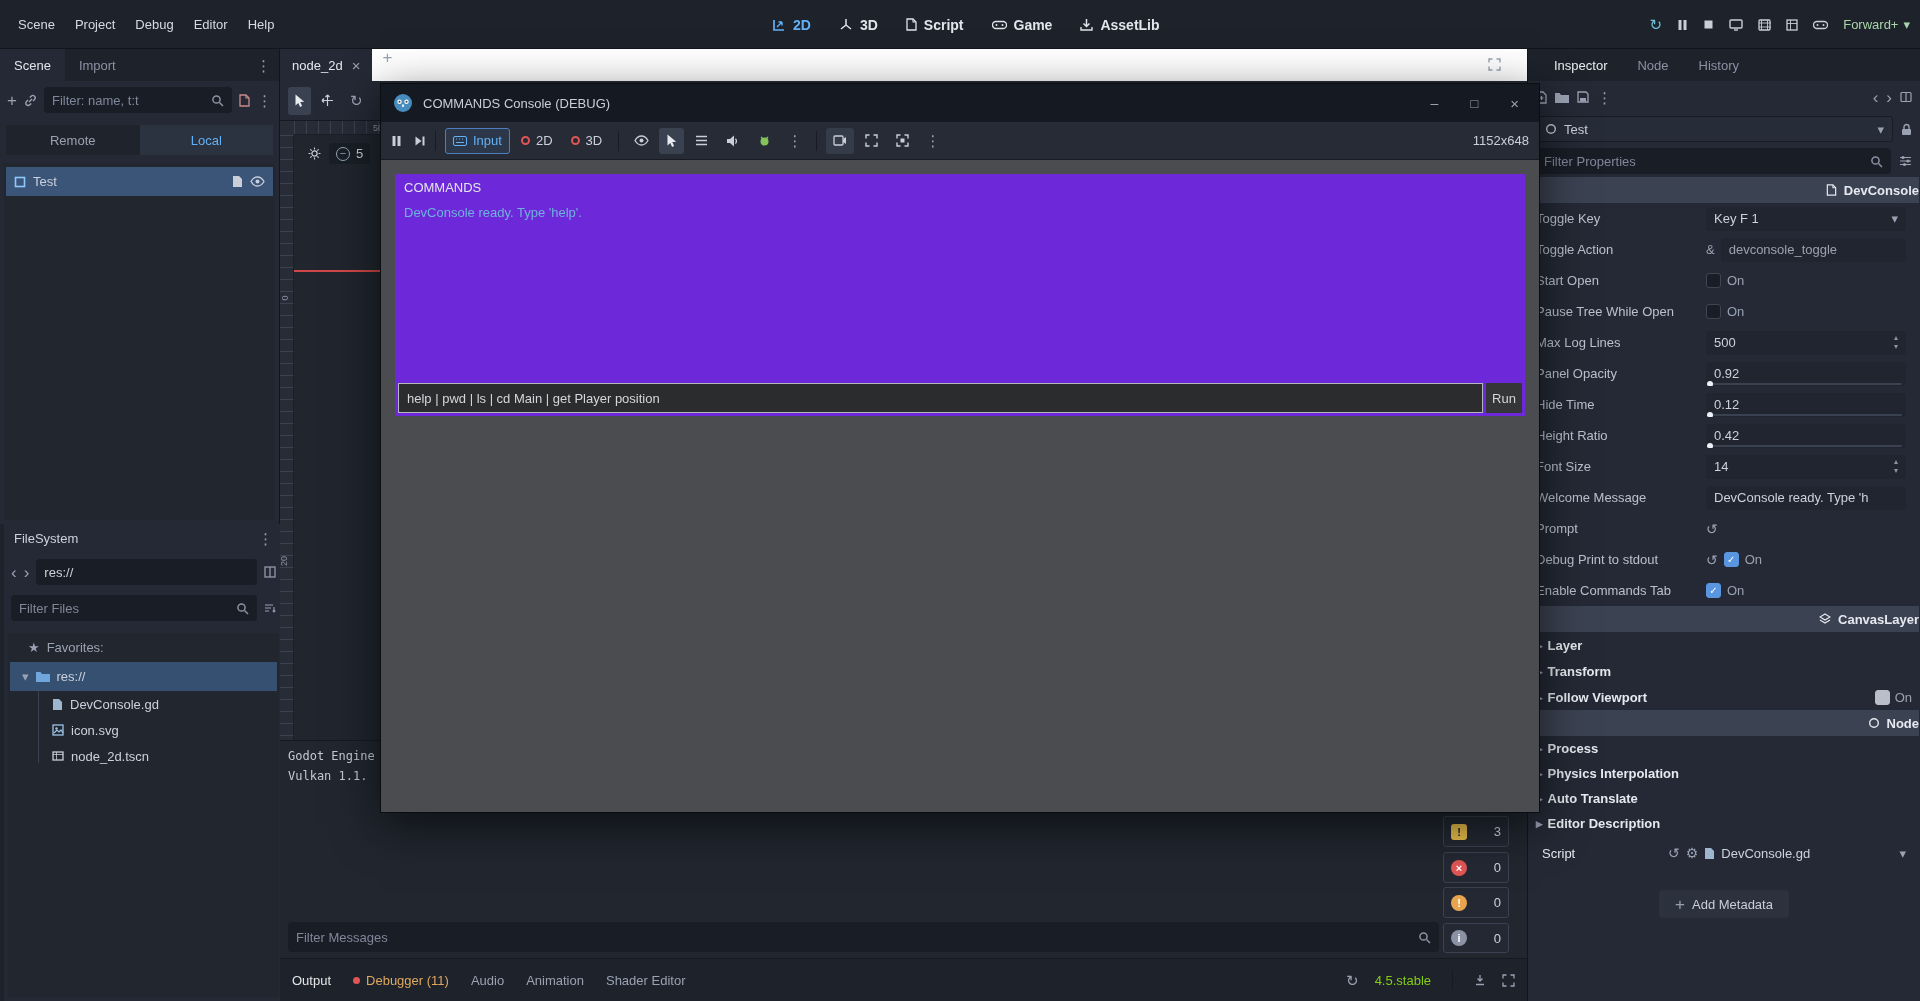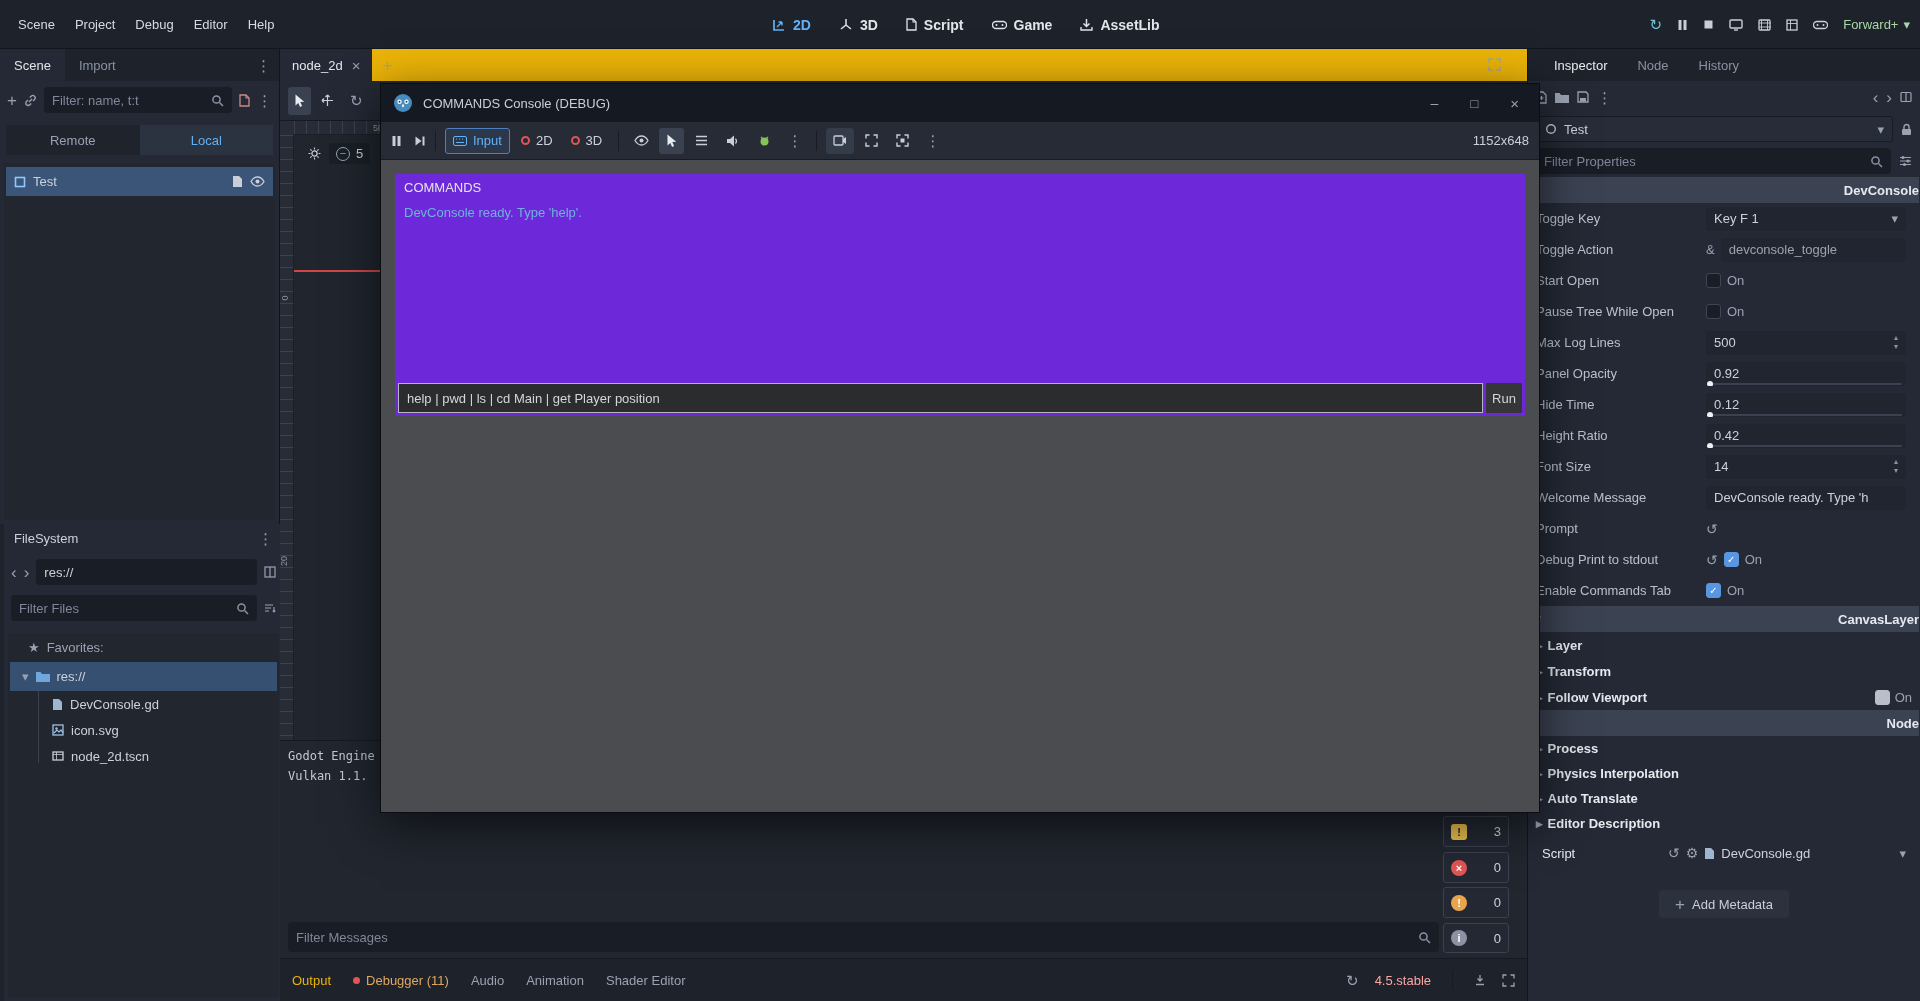--- a/index.html
+++ b/index.html
@@ -42,21 +42,21 @@
 .ti .ph{white-space:nowrap;overflow:hidden;flex:1}
 .ti .tval{color:#ccd2dd;flex:1}
 .seg{display:flex;flex:0 0 30px;margin:6px 6px 0}
 .seg-btn{flex:1;display:flex;align-items:center;justify-content:center;background:#1e232c;color:#9aa2b2}
 .seg-btn.active{background:#2c3340;color:#62b1f6}
 .tree{background:#21262f;flex:1;margin:8px 4px 4px;position:relative;overflow:hidden}
 .tree-row{display:flex;align-items:center;gap:7px;height:29px;padding:0 8px;position:relative}
 .tree-row.sel-node{background:#3a5577}
 .tree-row.sel-file{background:#355070}
 
-.stabs{display:flex;align-items:center;height:32px;background:#eab308;position:relative}
+.stabs{display:flex;height:32px;background:#ffffff;position:relative}
 .stab{display:flex;align-items:center;gap:9px;height:32px;padding:0 12px;background:#242935;color:#e2e6ec}
 .ctoolbar{display:flex;align-items:center;height:40px;background:#242935;border-bottom:1px solid #151a22;padding:0 8px;gap:4px}
 .tchip{height:28px;padding:0 6px;border-radius:3px;display:flex;align-items:center}
 .tchip.sel{background:#3a4252}
 .canvas{position:absolute;left:0;top:72px;width:100%;height:619px;background:#20252e;overflow:hidden}
 .hruler{position:absolute;left:14px;top:0;right:0;height:14px;background:#272c37;border-bottom:1px solid #1a1f28;background-image:repeating-linear-gradient(90deg,#3a4150 0 1px,transparent 1px 12px);font-size:9px;color:#8a92a3}
 .vruler{position:absolute;left:0;top:14px;bottom:0;width:14px;background:#272c37;border-right:1px solid #1a1f28;background-image:repeating-linear-gradient(180deg,#3a4150 0 1px,transparent 1px 12px);font-size:9px;color:#8a92a3}
 .rcorner{position:absolute;left:0;top:0;width:14px;height:14px;background:#272c37}
 .zoompill{display:flex;align-items:center;gap:6px;background:rgba(25,30,38,.85);padding:3px 7px;border-radius:3px;color:#c9ced8}
 .zo{width:14px;height:14px;border-radius:50%;border:1px solid #9aa2b2;display:flex;align-items:center;justify-content:center;color:#9aa2b2;font-size:11px;line-height:1}
@@ -66,32 +66,32 @@
 .counter{position:absolute;right:18px;width:66px;height:31px;background:#232833;border:1px solid #3a4150;border-radius:3px;display:flex;align-items:center;padding:0 7px}
 .counter .cnt{margin-left:auto;color:#cfd5e0}
 .badge{width:16px;height:16px;border-radius:3px;display:flex;align-items:center;justify-content:center;font-size:11px;font-weight:bold;color:#1d222b;flex:0 0 16px}
 .badge.warn{background:#edc24c}
 .badge.err{background:#e05555;border-radius:50%;color:#fff}
 .badge.warn2{background:#e8a54d;border-radius:50%;color:#fff}
 .badge.info{background:#8a92a3;border-radius:50%;color:#fff}
 .fmbar{position:absolute;left:8px;right:88px;bottom:49px;height:30px}
 .bbar{position:absolute;left:0;bottom:0;width:100%;height:43px;background:#1d222b;border-top:1px solid #151a22;display:flex;align-items:center;gap:22px;padding:0 12px}
 .bt{color:#9aa2b2}
-.bt.active{color:#eab308}
+.bt.active{color:#e5e5e5}
 .deb{display:flex;align-items:center;gap:6px;color:#dfa85f}
 .reddot{width:7px;height:7px;border-radius:50%;background:#e05555}
-.bbar-right{margin-left:auto;display:flex;align-items:center;gap:16px;color:#fca5a5}
+.bbar-right{margin-left:auto;display:flex;align-items:center;gap:16px;color:#84cc16}
 .vsep{width:1px;height:20px;background:#171b23;margin:0 5px}
 
 .itabs{display:flex;align-items:center;gap:30px;flex:0 0 32px;background:#1d222b;padding-left:26px}
 .itab{color:#8a92a3}
 .itab.active{color:#e8ebf0}
 .irow{display:flex;align-items:center;flex:0 0 32px;padding:0 8px;gap:8px}
 .isel{flex:1;height:26px;background:#262c38;border:1px solid #171b23;border-radius:3px;display:flex;align-items:center;gap:7px;padding:0 8px;min-width:0}
-.sec{flex:0 0 26px;background:#3b4252;display:flex;align-items:center;justify-content:space-between;gap:7px;color:#e6e9ef;margin:0 1px;font-weight:bold}
+.sec{flex:0 0 26px;background:#3b4252;display:flex;align-items:center;justify-content:flex-end;gap:7px;color:#e6e9ef;margin:0 1px;font-weight:bold}
 .prop{display:flex;align-items:center;flex:0 0 31px;padding-right:14px}
 .p-label{flex:0 0 178px;padding-left:8px;color:#bac1cd;white-space:nowrap;overflow:hidden}
 .p-val{flex:1;display:flex;align-items:center;gap:6px;min-width:0}
 .wbox{flex:1;height:24px;background:#20252f;border-radius:3px;display:flex;align-items:center;padding:0 8px;gap:6px;position:relative;min-width:0;white-space:nowrap;overflow:hidden}
 .grp{display:flex;align-items:center;flex:0 0 26px;padding:0 8px;gap:5px;color:#e6e9ef;font-weight:bold}
 .ngrp{flex:0 0 25px}
 .cb{width:15px;height:15px;border-radius:3px;background:#191d26;border:1px solid #3e4554;flex:0 0 15px;display:flex;align-items:center;justify-content:center;font-size:10px;color:transparent}
 .cb::before{content:"✓"}
 .cb.on{background:#5a96e0;border-color:#5a96e0;color:#fff}
 .cb.lt{background:#b9bfc9;border-color:#b9bfc9}

